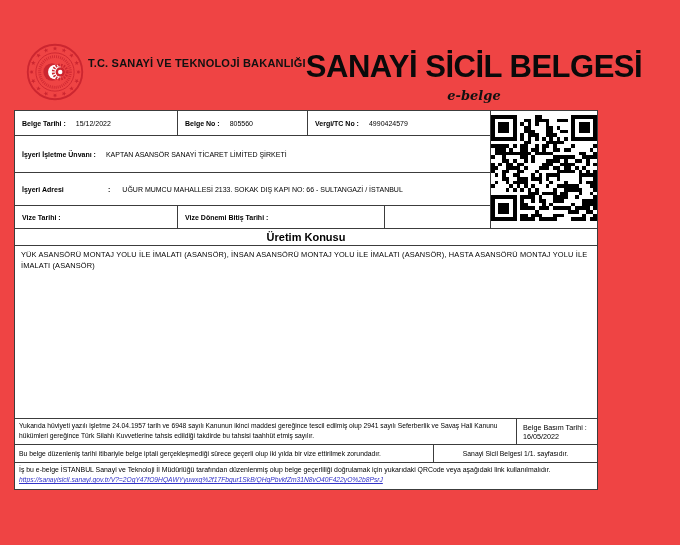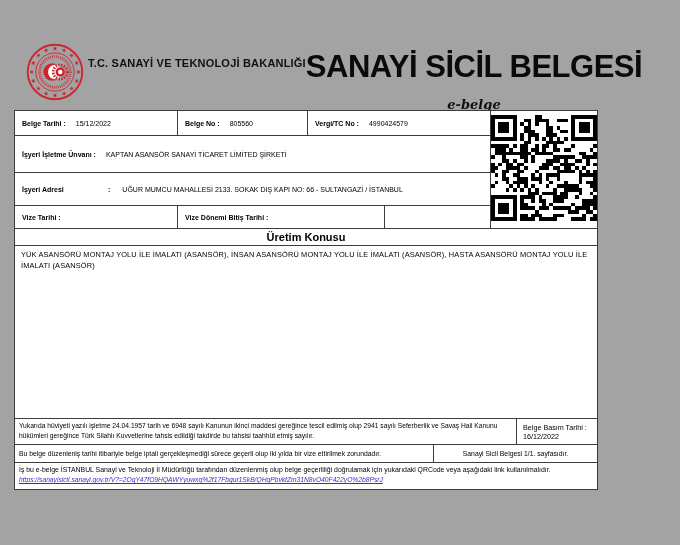--- a/index.html
+++ b/index.html
@@ -1,29 +1,29 @@
 <!DOCTYPE html>
 <html><head>
 <meta charset="utf-8">
 <style>
   * { margin:0; padding:0; box-sizing:border-box; }
   html,body { background:#e8e8e8; }
   .page {
-    position:relative; width:680px; height:545px; background:#a3a3a3;
+    position:relative; width:680px; height:545px; background:#ef4444;
     font-family:"Liberation Sans", sans-serif; color:#000;
     margin:0 auto; overflow:hidden;
   }
   
   .seal { position:absolute; left:26px; top:43px; width:58px; height:58px; }
   .ministry { position:absolute; left:88px; top:57px; }
   .ministry .l1 { font-size:11px; font-weight:bold; letter-spacing:0.2px; color:#111; }
   .ministry .l2 { font-size:7.5px; font-weight:bold; color:#333; margin-top:3px; letter-spacing:0.3px; }
   .title-block { position:absolute; left:300px; top:49px; width:348px; text-align:center; }
   .title-block .title { font-size:31px; font-weight:800; letter-spacing:-0.5px; white-space:nowrap; color:#0a0a0a; }
-  .title-block .subtitle { font-family:"DejaVu Serif", serif; font-style:italic; font-weight:bold; font-size:13px; margin-top:12px; color:#111; }
+  .title-block .subtitle { font-family:"DejaVu Serif", serif; font-style:italic; font-weight:bold; font-size:13px; margin-top:3px; color:#111; }
   
   .doc { position:absolute; left:14px; top:110px; width:584px; height:380px; border:1px solid #3c3c3c; background:#fff; }
   .top-section { display:flex; height:118px; border-bottom:1px solid #3c3c3c; }
   .top-left { width:516px; border-right:1px solid #3c3c3c; display:flex; flex-direction:column; }
   .rowA { height:25px; display:flex; border-bottom:1px solid #3c3c3c; }
   .rowA .cell { display:flex; align-items:center; padding-left:7px; }
   .cA1 { width:163px; border-right:1px solid #3c3c3c; }
   .cA2 { width:130px; border-right:1px solid #3c3c3c; }
   .cA3 { flex:1; }
   .rowB { height:37px; display:flex; align-items:center; border-bottom:1px solid #3c3c3c; padding-left:7px; }
@@ -559,21 +559,21 @@
               <rect x="28" y="28" width="1" height="1"></rect>
             </svg></div>
       </div>
     </div>
 
     <div class="uretim-header">Üretim Konusu</div>
     <div class="uretim-content">YÜK ASANSÖRÜ MONTAJ YOLU İLE İMALATI (ASANSÖR), İNSAN ASANSÖRÜ MONTAJ YOLU İLE İMALATI (ASANSÖR), HASTA ASANSÖRÜ MONTAJ YOLU İLE İMALATI (ASANSÖR)</div>
 
     <div class="legal-row">
       <div class="legal-left">Yukarıda hüviyeti yazılı işletme 24.04.1957 tarih ve 6948 sayılı Kanunun ikinci maddesi gereğince tescil edilmiş olup 2941 sayılı Seferberlik ve Savaş Hali Kanunu hükümleri gereğince Türk Silahlı Kuvvetlerine tahsis edildiği takdirde bu tahsisi taahhüt etmiş sayılır.</div>
-      <div class="legal-right">Belge Basım Tarihi : 16/12/2022</div>
+      <div class="legal-right">Belge Basım Tarihi : 16/05/2022</div>
     </div>
 
     <div class="validity-row">
       <div class="validity-left">Bu belge düzenleniş tarihi itibariyle belge iptali gerçekleşmediği sürece geçerli olup iki yılda bir vize ettirilmek zorundadır.</div>
       <div class="validity-right">Sanayi Sicil Belgesi 1/1. sayfasıdır.</div>
     </div>
 
     <div class="link-row">
       <div>İş bu e-belge İSTANBUL Sanayi ve Teknoloji İl Müdürlüğü tarafından düzenlenmiş olup belge geçerliliği doğrulamak için yukarıdaki QRCode veya aşağıdaki link kullanılmalıdır.</div>
       <a href="#">https://sanayisicil.sanayi.gov.tr/V?=2OgY47fO9HQAWYyuwxq%2f17Fbgur1SkB/QHgPbvkfZm31N8vO40F422yO%2b8PsrJ</a>

